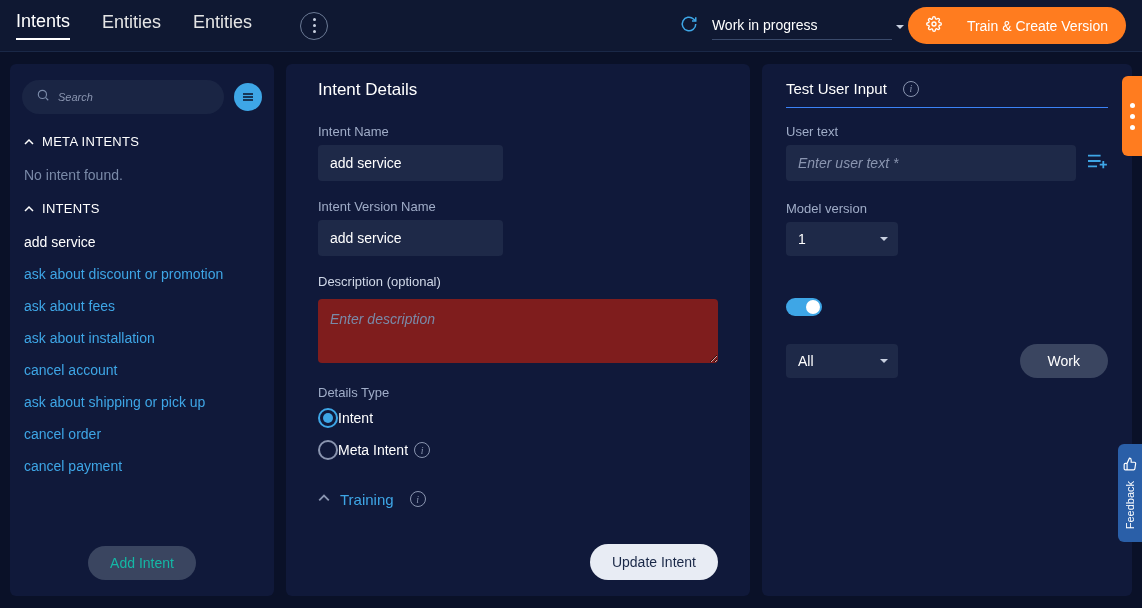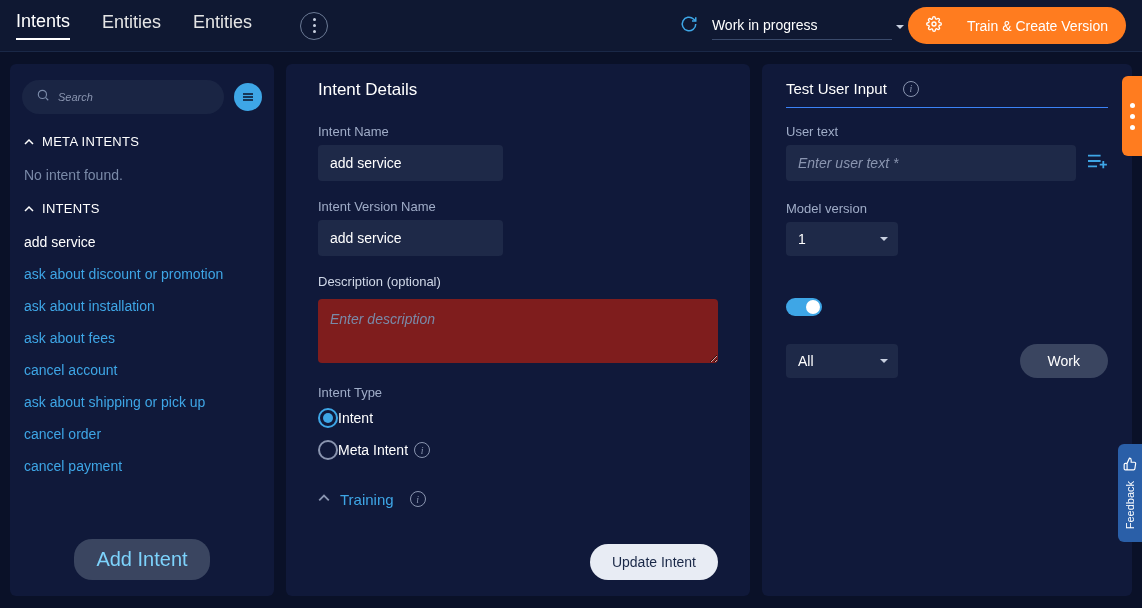--- a/index.html
+++ b/index.html
@@ -30,21 +30,21 @@
 .search-input-wrap input::placeholder { color: #8a95b0; }
 .expand-btn { width: 28px; height: 28px; background: #3ea6e6; border-radius: 50%; display: flex; align-items: center; justify-content: center; cursor: pointer; }
 .section-header { display: flex; align-items: center; gap: 8px; padding: 10px 14px; font-size: 13px; font-weight: 400; color: #fff; cursor: pointer; letter-spacing: 0.3px; }
 .chevron { width: 10px; height: 10px; }
 .no-intent { padding: 8px 14px; font-size: 14px; color: #7a8aa8; }
 .intent-list { padding: 0 0; }
 .intent-item { padding: 8px 14px; font-size: 14px; cursor: pointer; }
 .intent-item.active { color: #fff; font-weight: 500; }
 .intent-item.link { color: #3ea6e6; }
 .add-intent-row { margin-top: auto; padding: 12px 0 0; display: flex; justify-content: center; }
-.add-intent-btn { background: #3a4560; color: #7dd3fc; border: none; border-radius: 18px; padding: 9px 22px; font-size: 20px; cursor: pointer; }
+.add-intent-btn { background: #3a4560; color: #14b8a6; border: none; border-radius: 18px; padding: 9px 22px; font-size: 14px; cursor: pointer; }
 .main { flex: 1; padding: 16px 32px; display: flex; flex-direction: column; }
 .panel-title { font-size: 17px; color: #fff; font-weight: 400; margin-bottom: 24px; }
 .form-group { margin-bottom: 18px; }
 .form-label { font-size: 13px; color: #a0adc8; margin-bottom: 6px; display: block; }
 .text-input { background: #1e2948; border: none; border-radius: 4px; padding: 10px 12px; color: #fff; font-size: 14px; width: 185px; outline: none; }
 .desc-label { font-size: 13px; color: #d0d8e8; margin-bottom: 10px; display: block; }
 .textarea { background: #7f1d1d; border: none; border-radius: 4px; padding: 12px; color: #fff; font-size: 14px; font-style: italic; width: 100%; height: 64px; outline: none; resize: vertical; }
 .textarea::placeholder { color: #7a8aa8; }
 .radio-group { display: flex; flex-direction: column; gap: 12px; margin-top: 8px; }
 .radio-row { display: flex; align-items: center; cursor: pointer; }
@@ -148,22 +148,22 @@
     <div class="no-intent">No intent found.</div>
     <div class="section-header">
       <svg class="chevron" viewBox="0 0 10 10">
           <path d="M1 7 L5 3 L9 7" stroke="#fff" stroke-width="1.5" fill="none"></path>
         </svg>
       <span>INTENTS</span>
     </div>
     <div class="intent-list">
       <div class="intent-item active">add service</div>
       <div class="intent-item link">ask about discount or promotion</div>
+      <div class="intent-item link">ask about fees</div>
       <div class="intent-item link">ask about installation</div>
-      <div class="intent-item link">ask about fees</div>
       <div class="intent-item link">cancel account</div>
       <div class="intent-item link">ask about shipping or pick up</div>
       <div class="intent-item link">cancel order</div>
       <div class="intent-item link">cancel payment</div>
     </div>
     <div class="add-intent-row">
       <button class="add-intent-btn">Add Intent</button>
     </div>
   </div>
 
@@ -175,21 +175,21 @@
     </div>
     <div class="form-group">
       <label class="form-label">Intent Version Name</label>
       <input class="text-input" type="text" value="add service" style="">
     </div>
     <div class="form-group">
       <label class="desc-label">Description (optional)</label>
       <textarea class="textarea" placeholder="Enter description" style=""></textarea>
     </div>
     <div class="form-group" style="margin-bottom:8px">
-      <label class="form-label">Intent Type</label>
+      <label class="form-label">Details Type</label>
       <div class="radio-group">
         <div class="radio-row">
           <div class="radio">
               <div class="radio-dot"></div>
             </div>
           <span class="radio-label">Intent</span>
         </div>
         <div class="radio-row">
           <div class="radio unchecked"></div>
           <span class="radio-label">Meta Intent</span>

